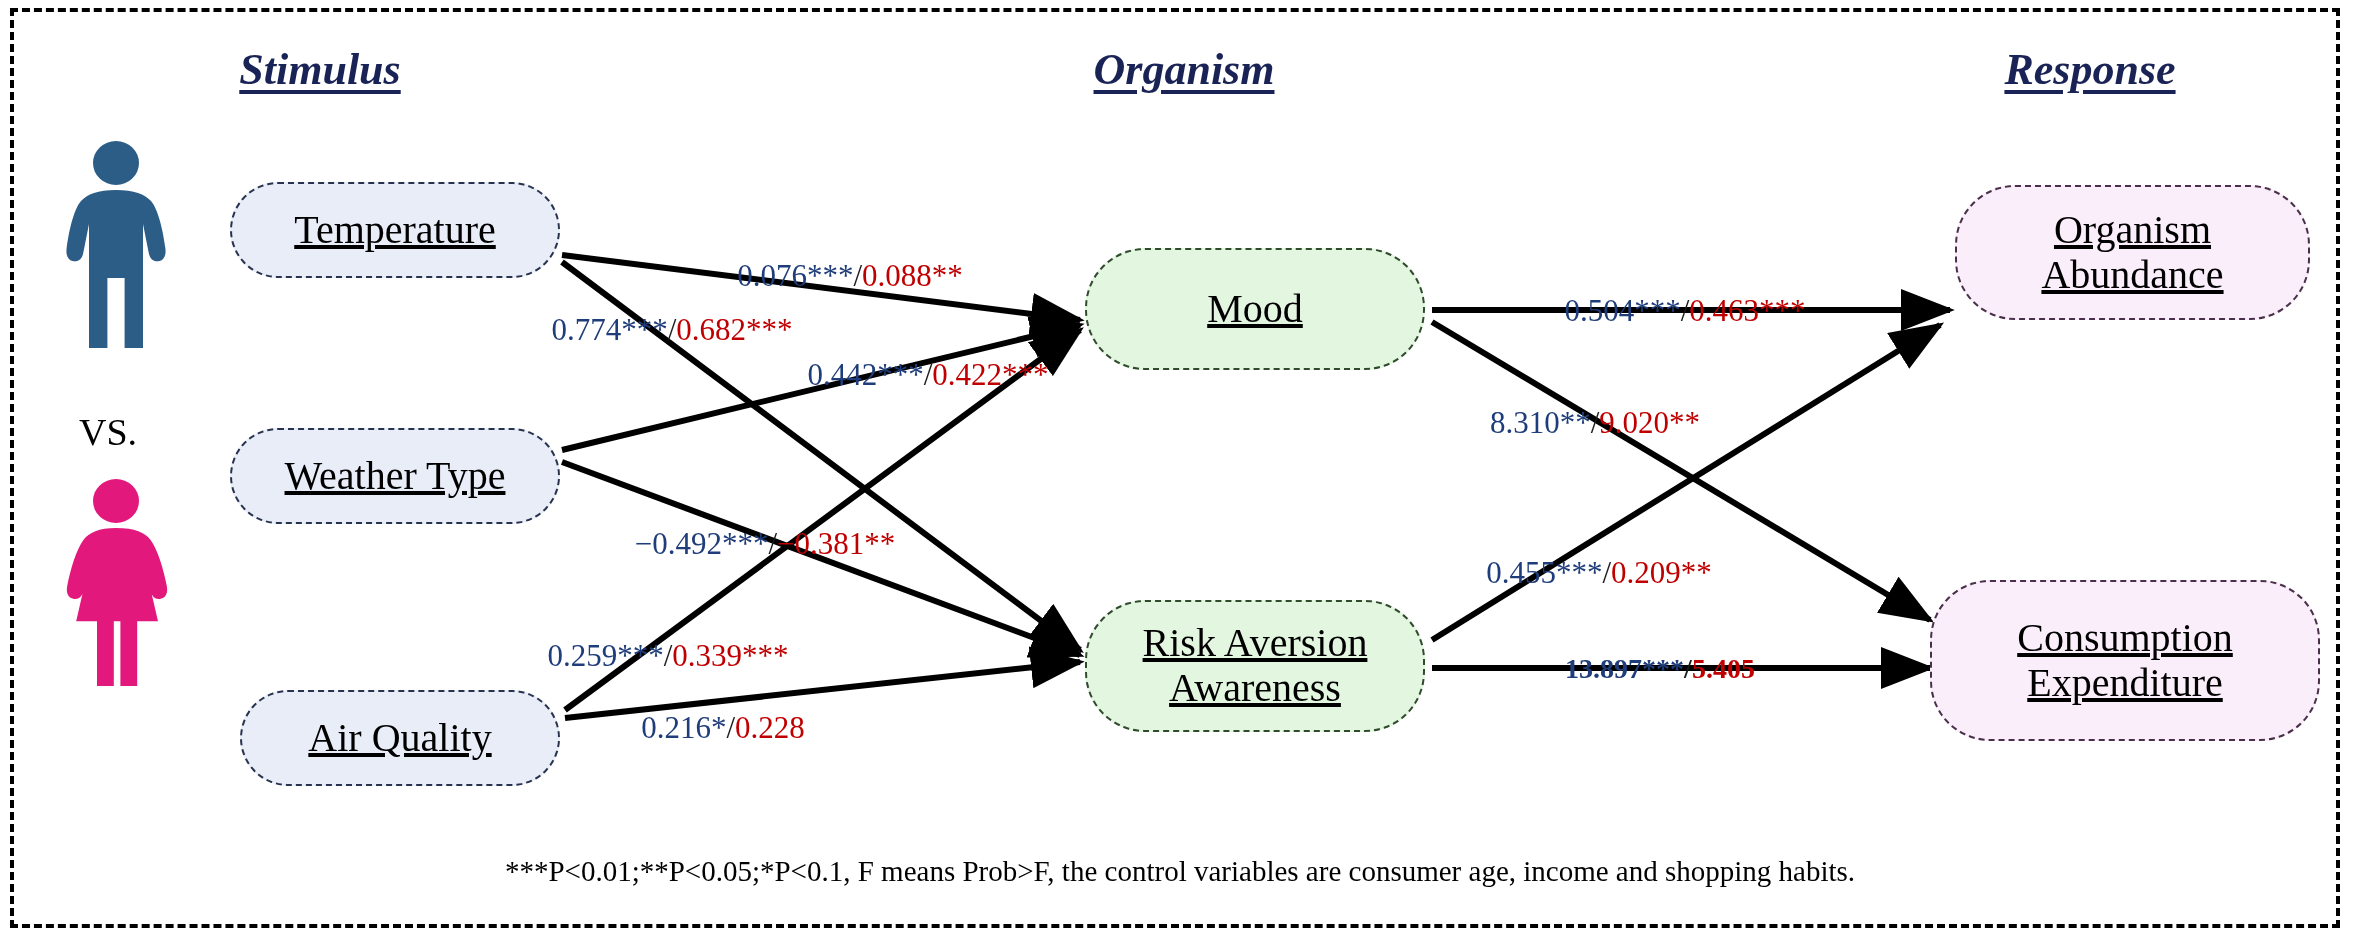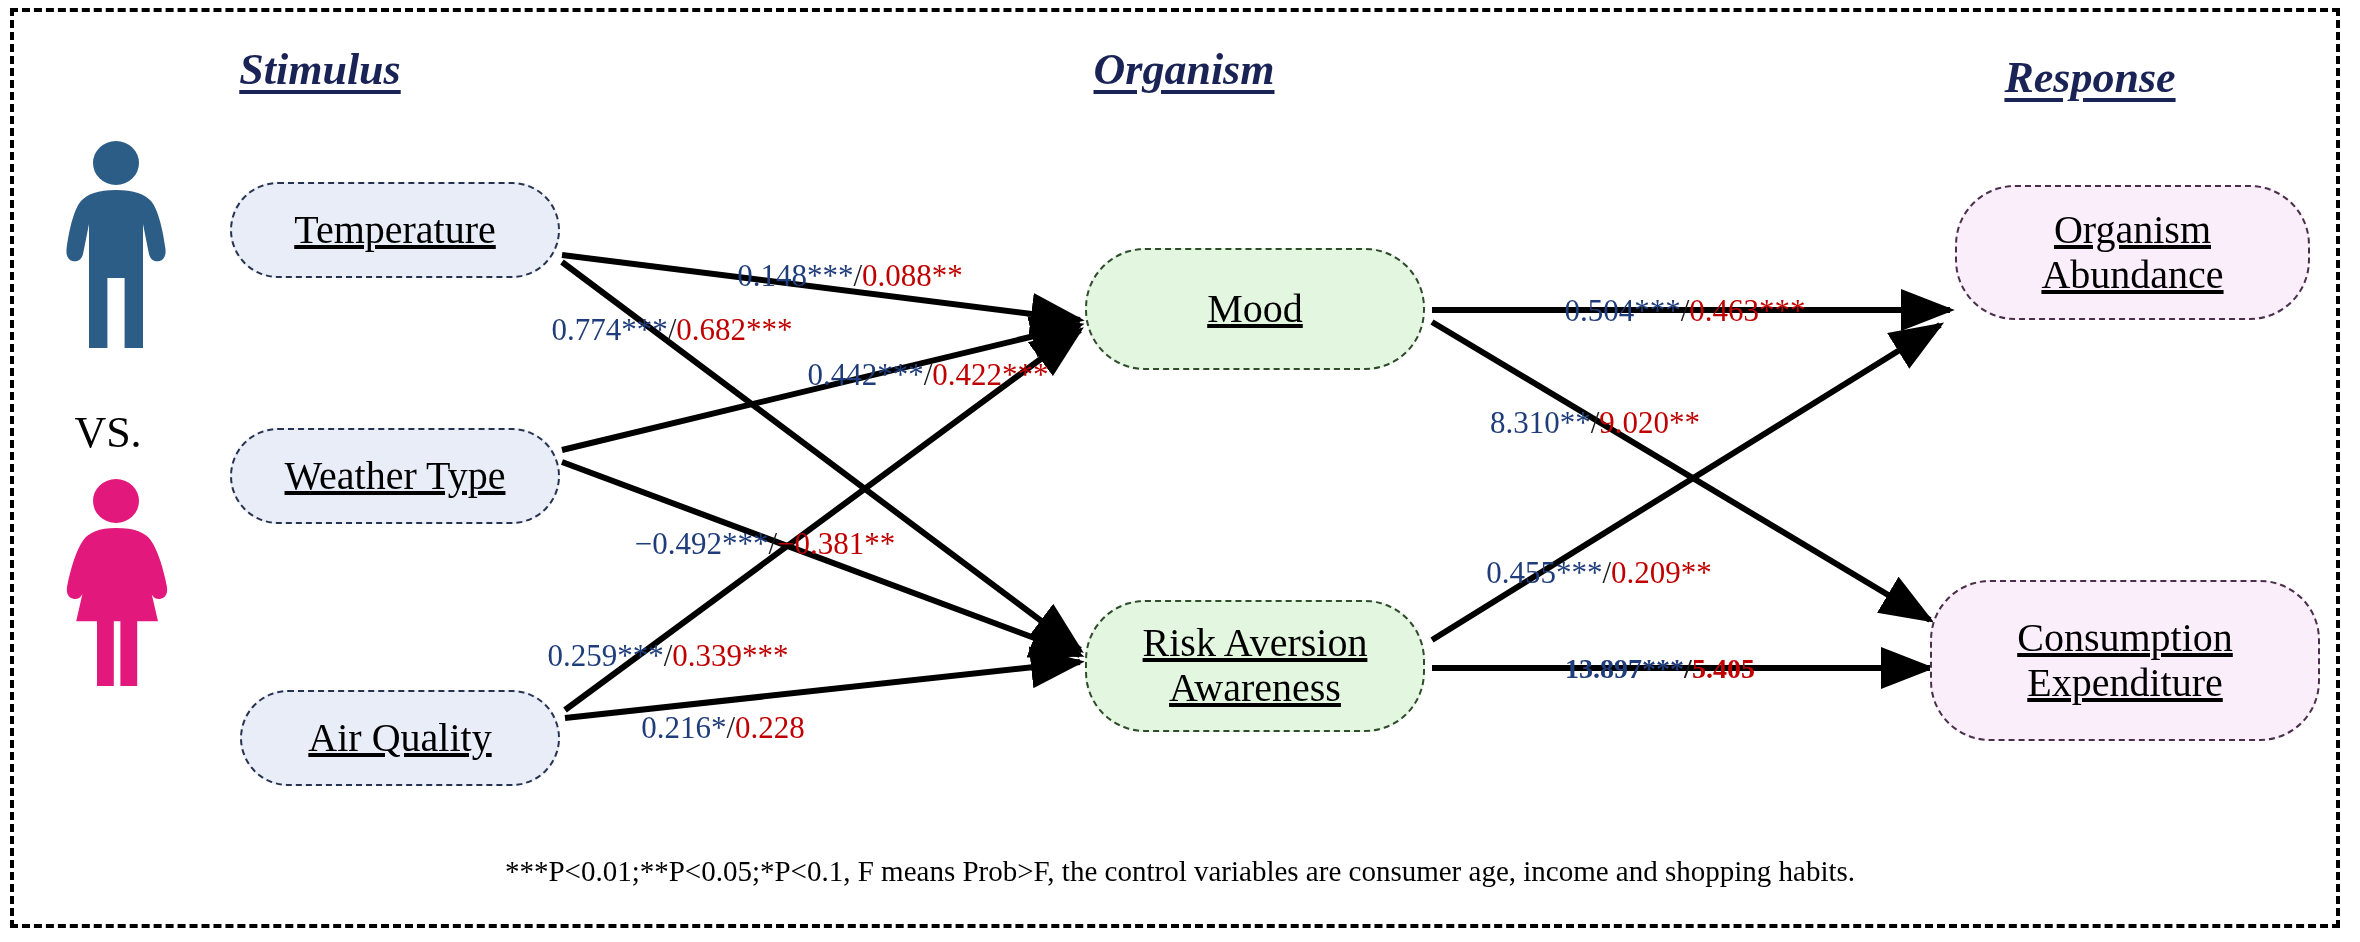--- a/index.html
+++ b/index.html
@@ -81,21 +81,21 @@
   }
   .edge-label .c-blue { color: #1f3d7a; }
   .edge-label .c-red  { color: #c00000; }
   .edge-label .c-sep  { color: #1a1a1a; }
   .edge-label.bold { font-weight: bold; font-size: 28px; }
 
   
   .vs-text {
     position: absolute;
     font-family: "Liberation Serif", serif;
-    font-size: 44px;
+    font-size: 38px;
     color: #000000;
     transform: translate(-50%, -50%);
     white-space: nowrap;
   }
 
   
   .footnote {
     position: absolute;
     left: 50%;
     transform: translateX(-50%);
@@ -130,21 +130,21 @@
         <line x1="565" y1="718" x2="1080" y2="662" marker-end="url(#arrowhead)"></line>
         <line x1="1432" y1="310" x2="1950" y2="310" marker-end="url(#arrowhead)"></line>
         <line x1="1432" y1="322" x2="1930" y2="620" marker-end="url(#arrowhead)"></line>
         <line x1="1432" y1="640" x2="1940" y2="325" marker-end="url(#arrowhead)"></line>
         <line x1="1432" y1="668" x2="1930" y2="668" marker-end="url(#arrowhead)"></line>
       </g>
   </svg>
 
   <div class="col-header" style="left:320px; top:44px;font-style:italic;">Stimulus</div>
   <div class="col-header" style="left:1184px; top:44px;">Organism</div>
-  <div class="col-header" style="left:2090px; top:44px;margin-top:8px;">Response</div>
+  <div class="col-header" style="left:2090px; top:44px;">Response</div>
 
   <svg class="person-icon" style="left:52px; top:140px;" width="128" height="210" viewBox="0 0 64 105">
     <g fill="#2c5d87">
       <ellipse cx="32" cy="11.5" rx="11.5" ry="11"></ellipse>
       <path d="M32 25c-9 0-14.5 2.2-17.5 5.5C11 34.5 8.5 45 7.3 54.2c-.5 3.8.9 6 3.4 6.4 2.6.4 4.4-1.1 5-4.5L18.5 42v62h9.2V69h8.6v35h9.2V42l2.8 14.1c.6 3.4 2.4 4.9 5 4.5 2.5-.4 3.9-2.6 3.4-6.4C55.5 45 53 34.5 49.5 30.5 46.5 27.2 41 25 32 25z"></path>
     </g>
   </svg>
 
   <div class="vs-text" style="left:108px; top:432px;">VS.</div>
 
@@ -173,21 +173,21 @@
   </div>
 
   <div class="node response" style="left:1955px; top:185px; width:355px; height:135px;">
     <span>Organism Abundance</span>
   </div>
   <div class="node response" style="left:1930px; top:580px; width:390px; height:161px;">
     <span>Consumption Expenditure</span>
   </div>
 
   <div id="edge-labels-group">
-      <div class="edge-label" style="left: 850px; top: 275px;"><span class="c-blue">0.148***</span><span class="c-sep">/</span><span class="c-red">0.088**</span></div>
+      <div class="edge-label" style="left: 850px; top: 275px;"><span class="c-blue">0.076***</span><span class="c-sep">/</span><span class="c-red">0.088**</span></div>
       <div class="edge-label" style="left: 672px; top: 329px;"><span class="c-blue">0.774***</span><span class="c-sep">/</span><span class="c-red">0.682***</span></div>
       <div class="edge-label" style="left: 928px; top: 374px;"><span class="c-blue">0.442***</span><span class="c-sep">/</span><span class="c-red">0.422***</span></div>
       <div class="edge-label" style="left: 765px; top: 543px;"><span class="c-blue">−0.492***</span><span class="c-sep">/</span><span class="c-red">−0.381**</span></div>
       <div class="edge-label" style="left: 668px; top: 655px;"><span class="c-blue">0.259***</span><span class="c-sep">/</span><span class="c-red">0.339***</span></div>
       <div class="edge-label" style="left: 723px; top: 727px;"><span class="c-blue">0.216*</span><span class="c-sep">/</span><span class="c-red">0.228</span></div>
       <div class="edge-label" style="left: 1685px; top: 310px;"><span class="c-blue">0.504***</span><span class="c-sep">/</span><span class="c-red">0.463***</span></div>
       <div class="edge-label" style="left: 1595px; top: 422px;"><span class="c-blue">8.310**</span><span class="c-sep">/</span><span class="c-red">9.020**</span></div>
       <div class="edge-label" style="left: 1590px; top: 572px; margin-left: 9px;"><span class="c-blue">0.455***</span><span class="c-sep">/</span><span class="c-red">0.209**</span></div>
       <div class="edge-label bold" style="left: 1660px; top: 669px;"><span class="c-blue">13.897***</span><span class="c-sep">/</span><span class="c-red">5.405</span></div>
     </div>

